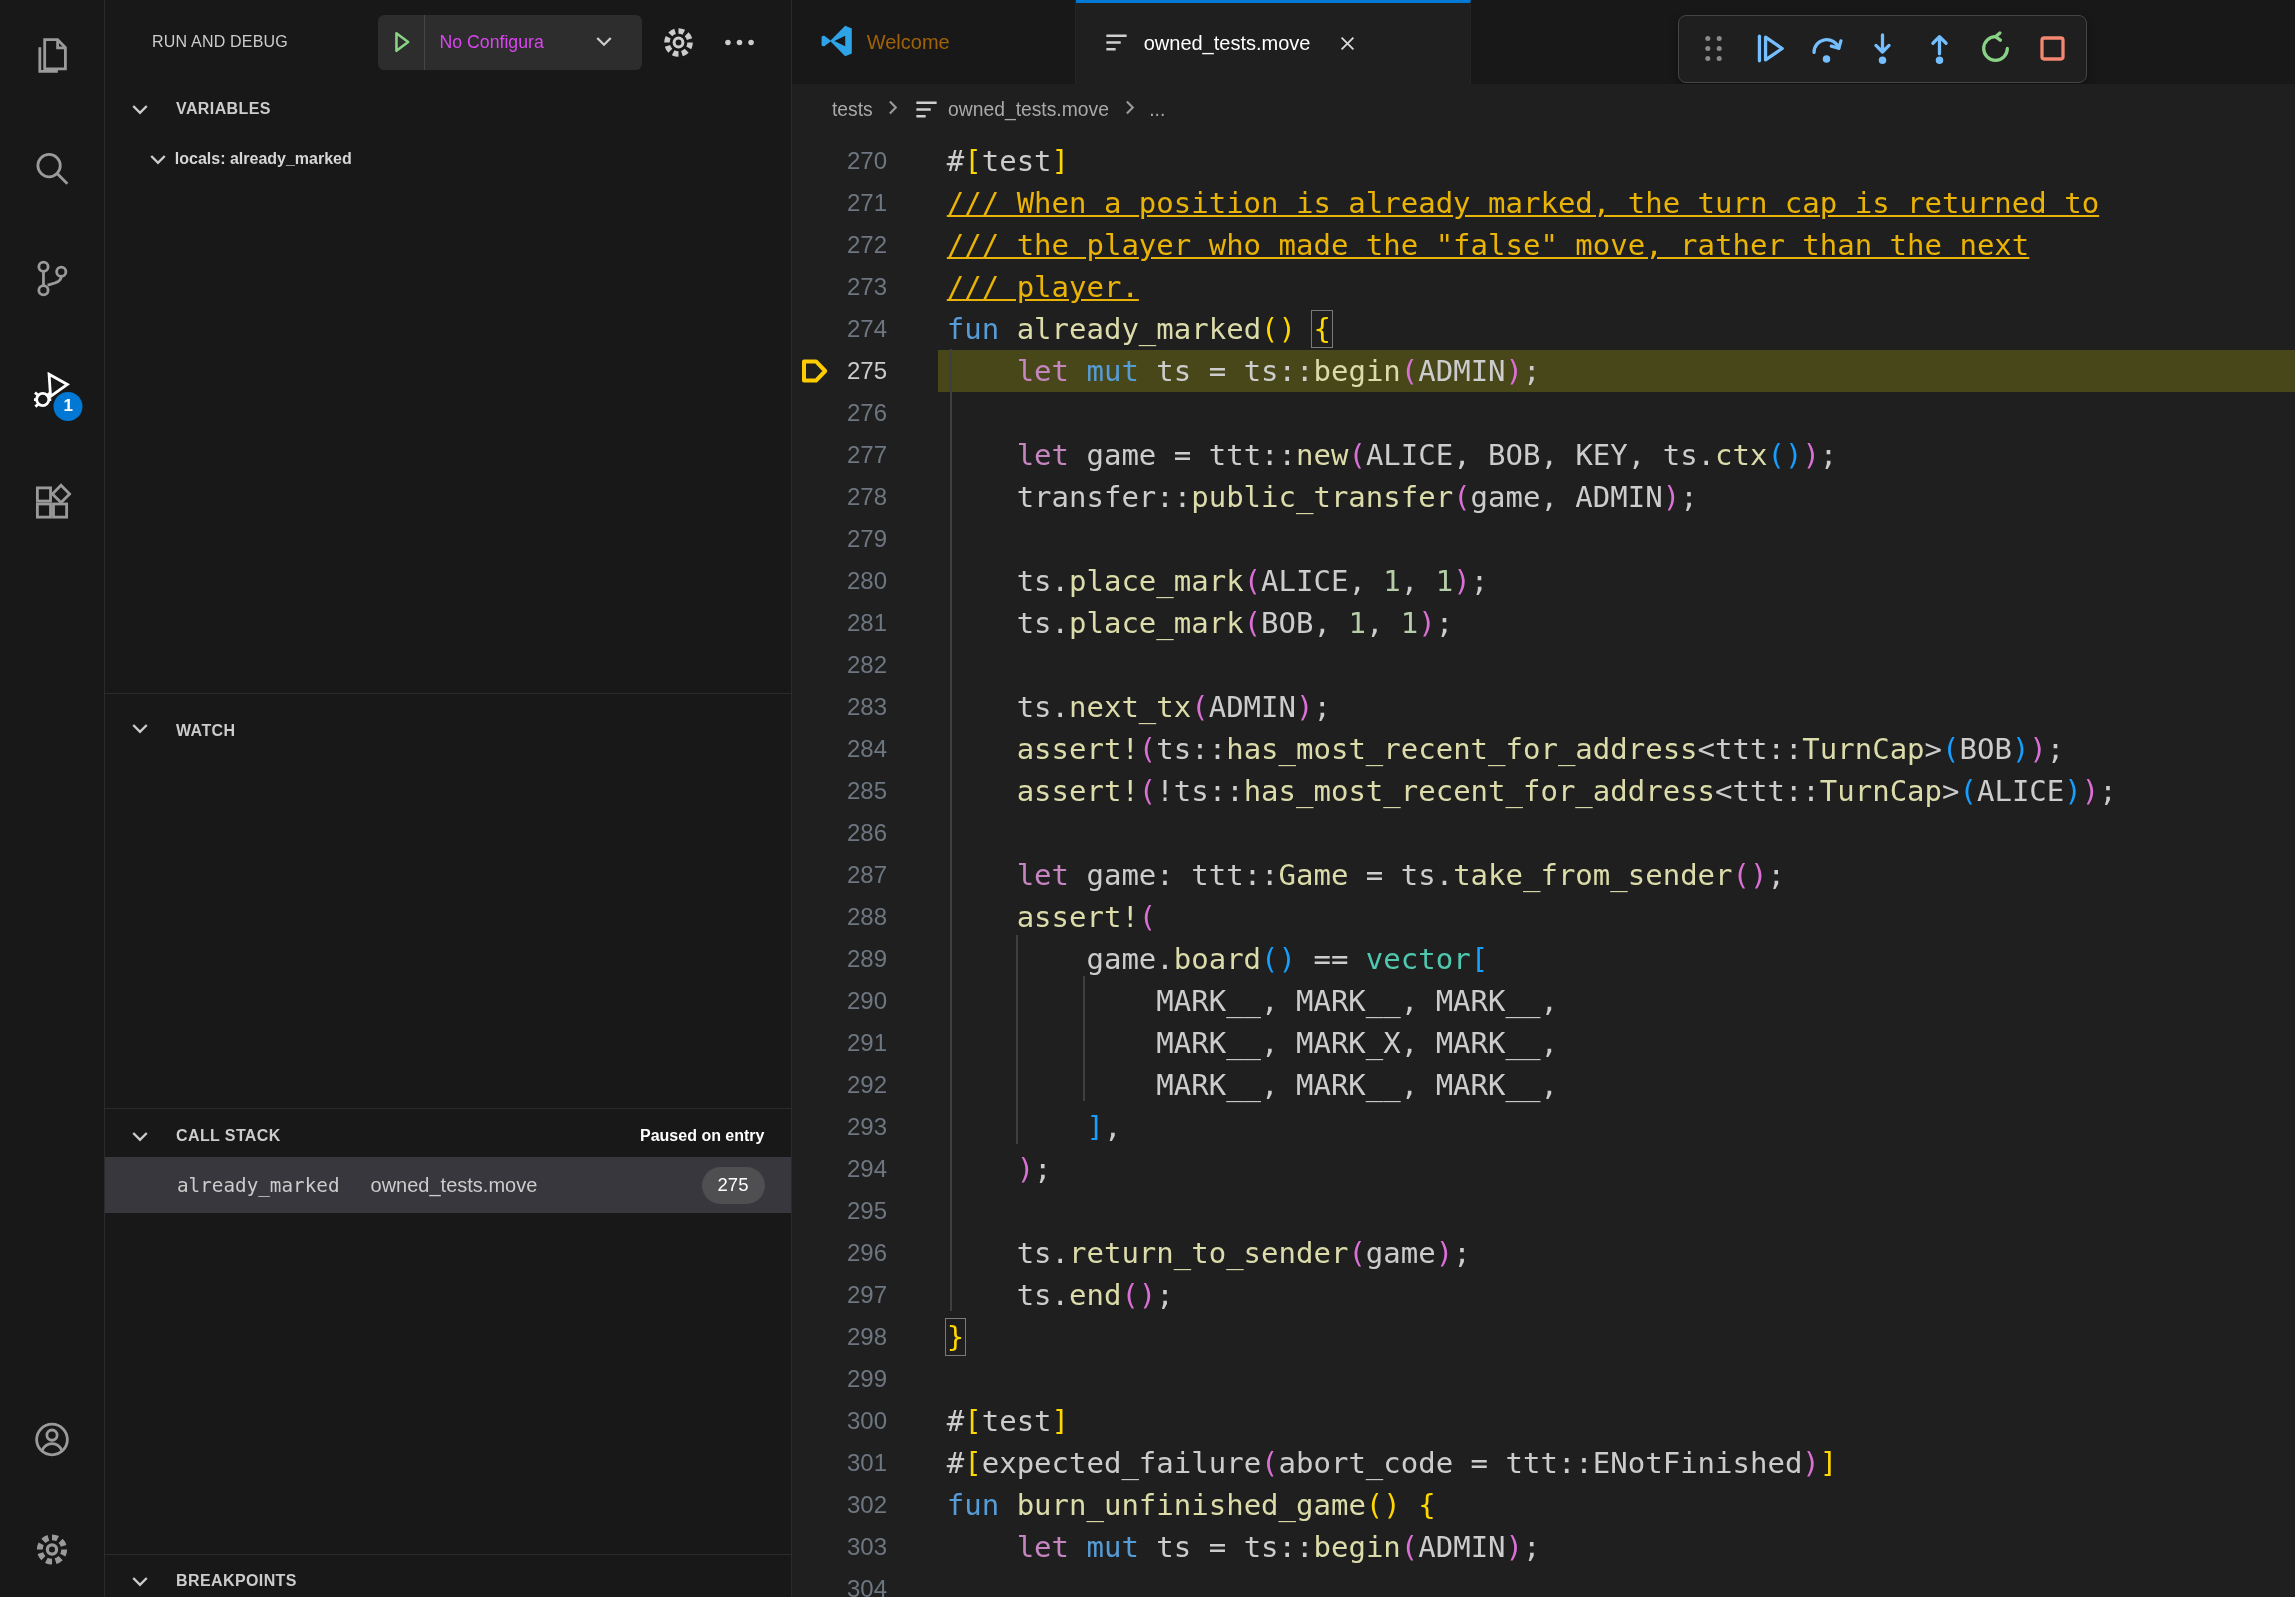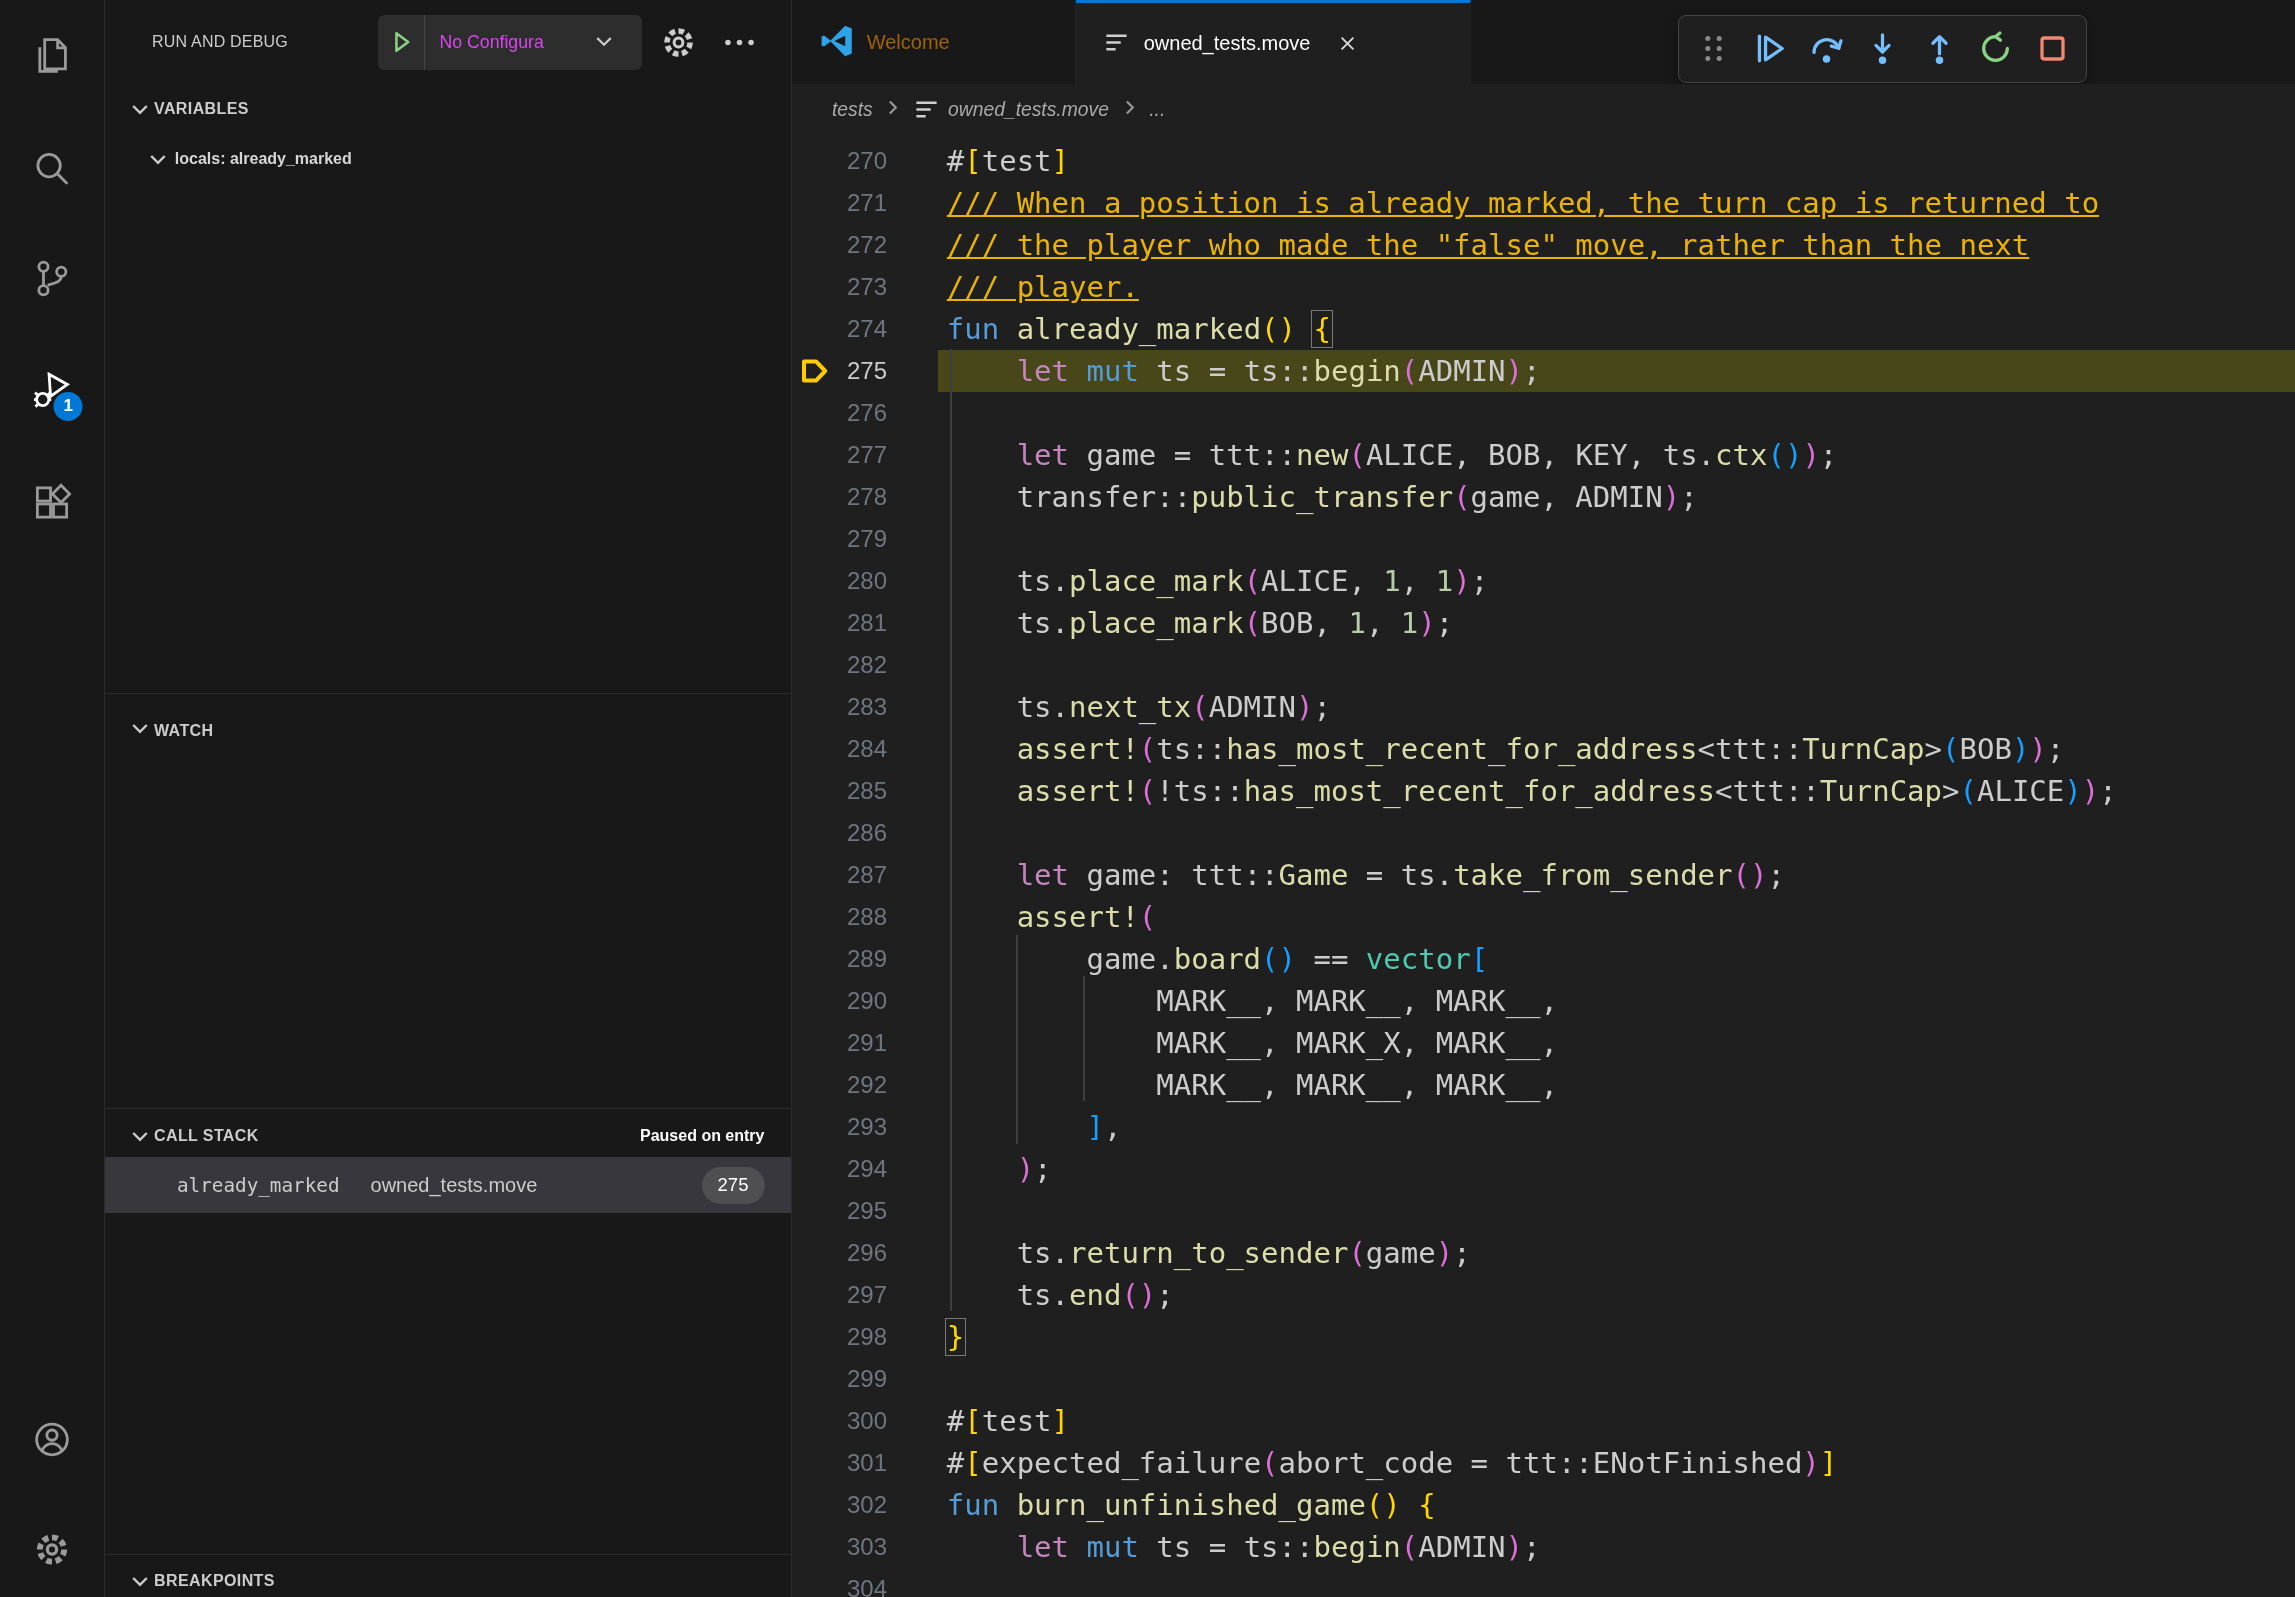--- a/index.html
+++ b/index.html
@@ -31,21 +31,21 @@
   .hdr-icon { position:absolute; top:24px; width:37px; height:37px; }
   .hdr-icon svg { width:37px; height:37px; stroke:#cccccc; fill:none; stroke-width:1.2; }
   #gear-btn { left:555px; }
   #more-btn { left:616px; }
   #more-btn svg circle { fill:#cccccc; stroke:none; }
 
   .chev-sm { width:24px; height:24px; }
   .chev-sm svg { width:24px; height:24px; stroke:#cccccc; fill:none; stroke-width:1.6; }
 
   .sec-header { position:absolute; left:0; width:100%; height:42px; display:flex; align-items:center; }
-  .sec-header .label { font-size:16px; font-weight:bold; letter-spacing:0.4px; color:#cccccc; margin-left:2px; }
+  .sec-header .label { font-size:16px; font-weight:bold; letter-spacing:0.4px; color:#cccccc; margin-left:24px; }
   .sec-divider { position:absolute; left:0; width:100%; height:0.8px; background:#2b2b2b; }
 
   #variables-header { top:88px; padding-left:23px; }
   #locals-row { position:absolute; top:138px; left:0; width:100%; height:42px; display:flex;
                 align-items:center; padding-left:41px; }
   #locals-row .label { font-size:16px; font-weight:bold; color:#d6d6d6; margin-left:4.8px; }
 
   #watch-divider { top:693px; }
   #watch-header { top:698px; padding-left:23px;align-items:flex-end; }
 
@@ -78,21 +78,21 @@
   #debug-toolbar { position:absolute; left:1678px; top:14.5px; width:409px; height:68px; background:#1f1f1f;
                    border:0.8px solid #454545; border-radius:8px; display:flex; align-items:center;
                    justify-content:space-between; padding:0 13px; box-shadow:0 3.2px 8px rgba(0,0,0,.35); }
   .dbg-btn { width:42px; height:42px; display:flex; align-items:center; justify-content:center; }
   .dbg-btn svg { width:35px; height:35px; fill:none; stroke-width:1.5; stroke-linecap:round; stroke-linejoin:round; }
   .dbg-blue svg { stroke:#75beff; }  .dbg-blue svg .fillp { fill:#75beff; stroke:none; }
   .dbg-green svg { stroke:#89d185; } .dbg-red svg { stroke:#f48771; }
   #grip svg circle { fill:#8a8a8a; stroke:none; }
 
   #breadcrumbs { position:absolute; left:792px; top:84px; right:0; height:51px; background:#1f1f1f;
-                 display:flex; align-items:center; padding-left:40px; color:#a9a9a9; font-size:19.3px;font-style:italic; }
+                 display:flex; align-items:center; padding-left:40px; color:#a9a9a9; font-size:19.3px; }
   .bc-sep { margin:0 9.7px; } .bc-sep svg { width:21px; height:21px; stroke:#9a9a9a; fill:none; stroke-width:1.6; }
   .bc-fileicon { margin-right:8px; display:flex; }
 
   
   #code-lines { position:absolute; left:792px; top:140px; right:0; }
   .code-row { display:flex; height:42px; line-height:42px; }
   .gutter-marker { flex:0 0 35px; position:relative; }
   .gutter-marker svg { position:absolute; left:6.4px; top:4.8px; width:32px; height:32px; }
   .line-num { flex:0 0 60px; text-align:right; color:#6e7681;
               font-family:Liberation Sans, sans-serif; font-size:24px; }

